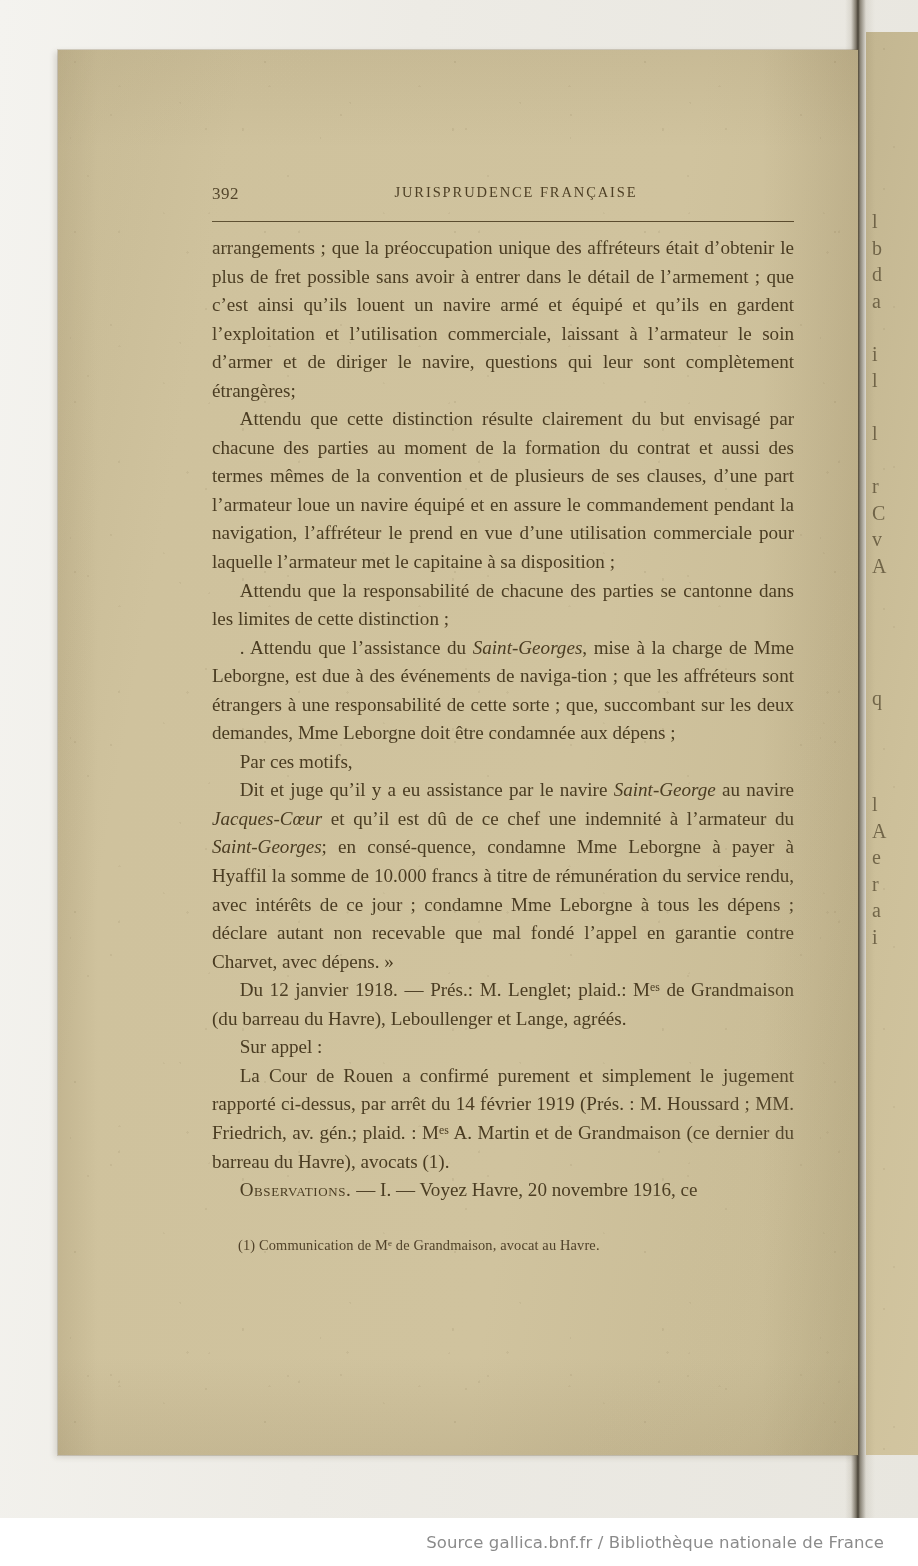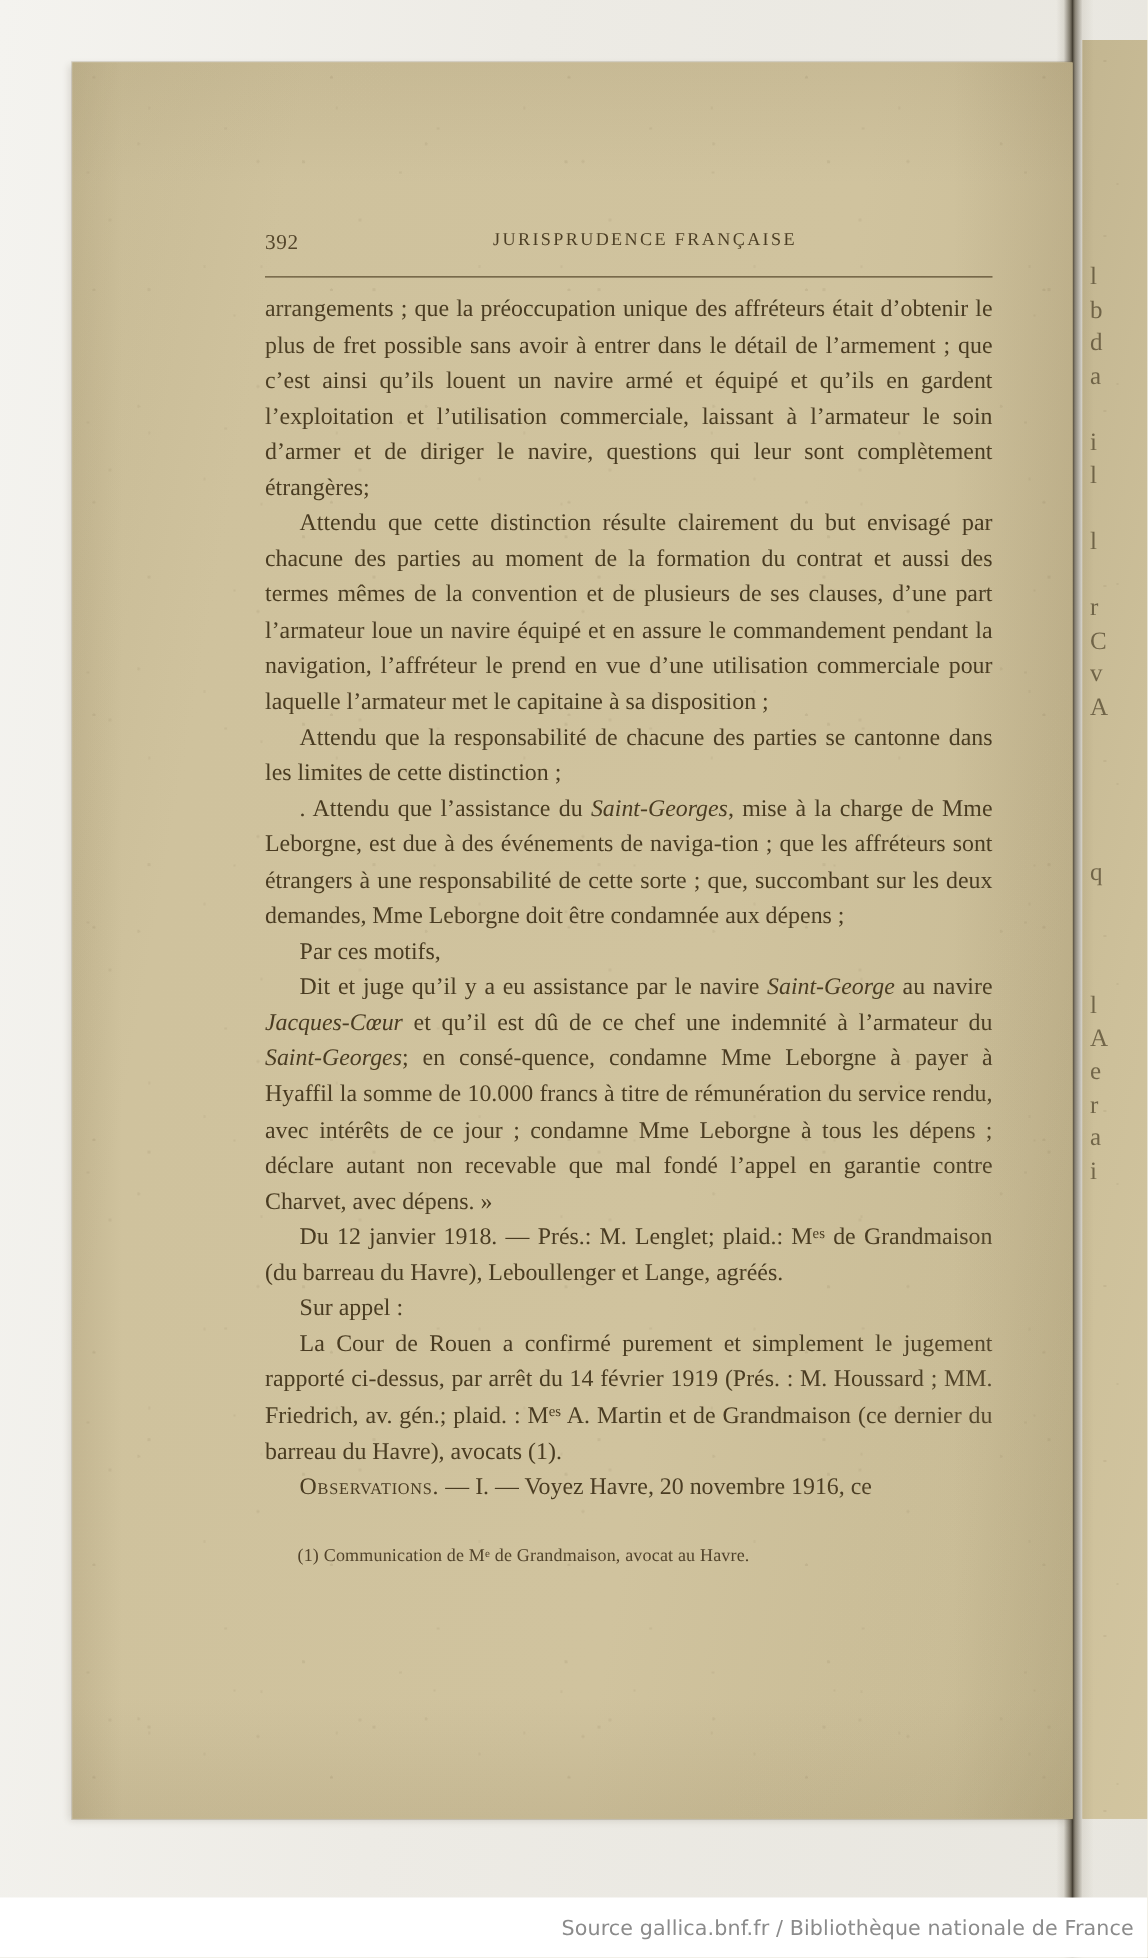--- a/index.html
+++ b/index.html
@@ -214,21 +214,21 @@
 
   
   .source-bar {
     position: absolute;
     left: 0; bottom: 0;
     width: 918px; height: 48px;
     background: #ffffff;
     display: flex;
     align-items: center;
     justify-content: flex-end;
-    padding-right: 11px;
+    padding-right: 34px;
     box-sizing: border-box;
   }
   .source-bar span {
     font-family: "DejaVu Sans", "Liberation Sans", sans-serif;
     font-size: 16.5px;
     color: #8b8b8b;
     letter-spacing: .1px;
   }
 </style>
 </head>

